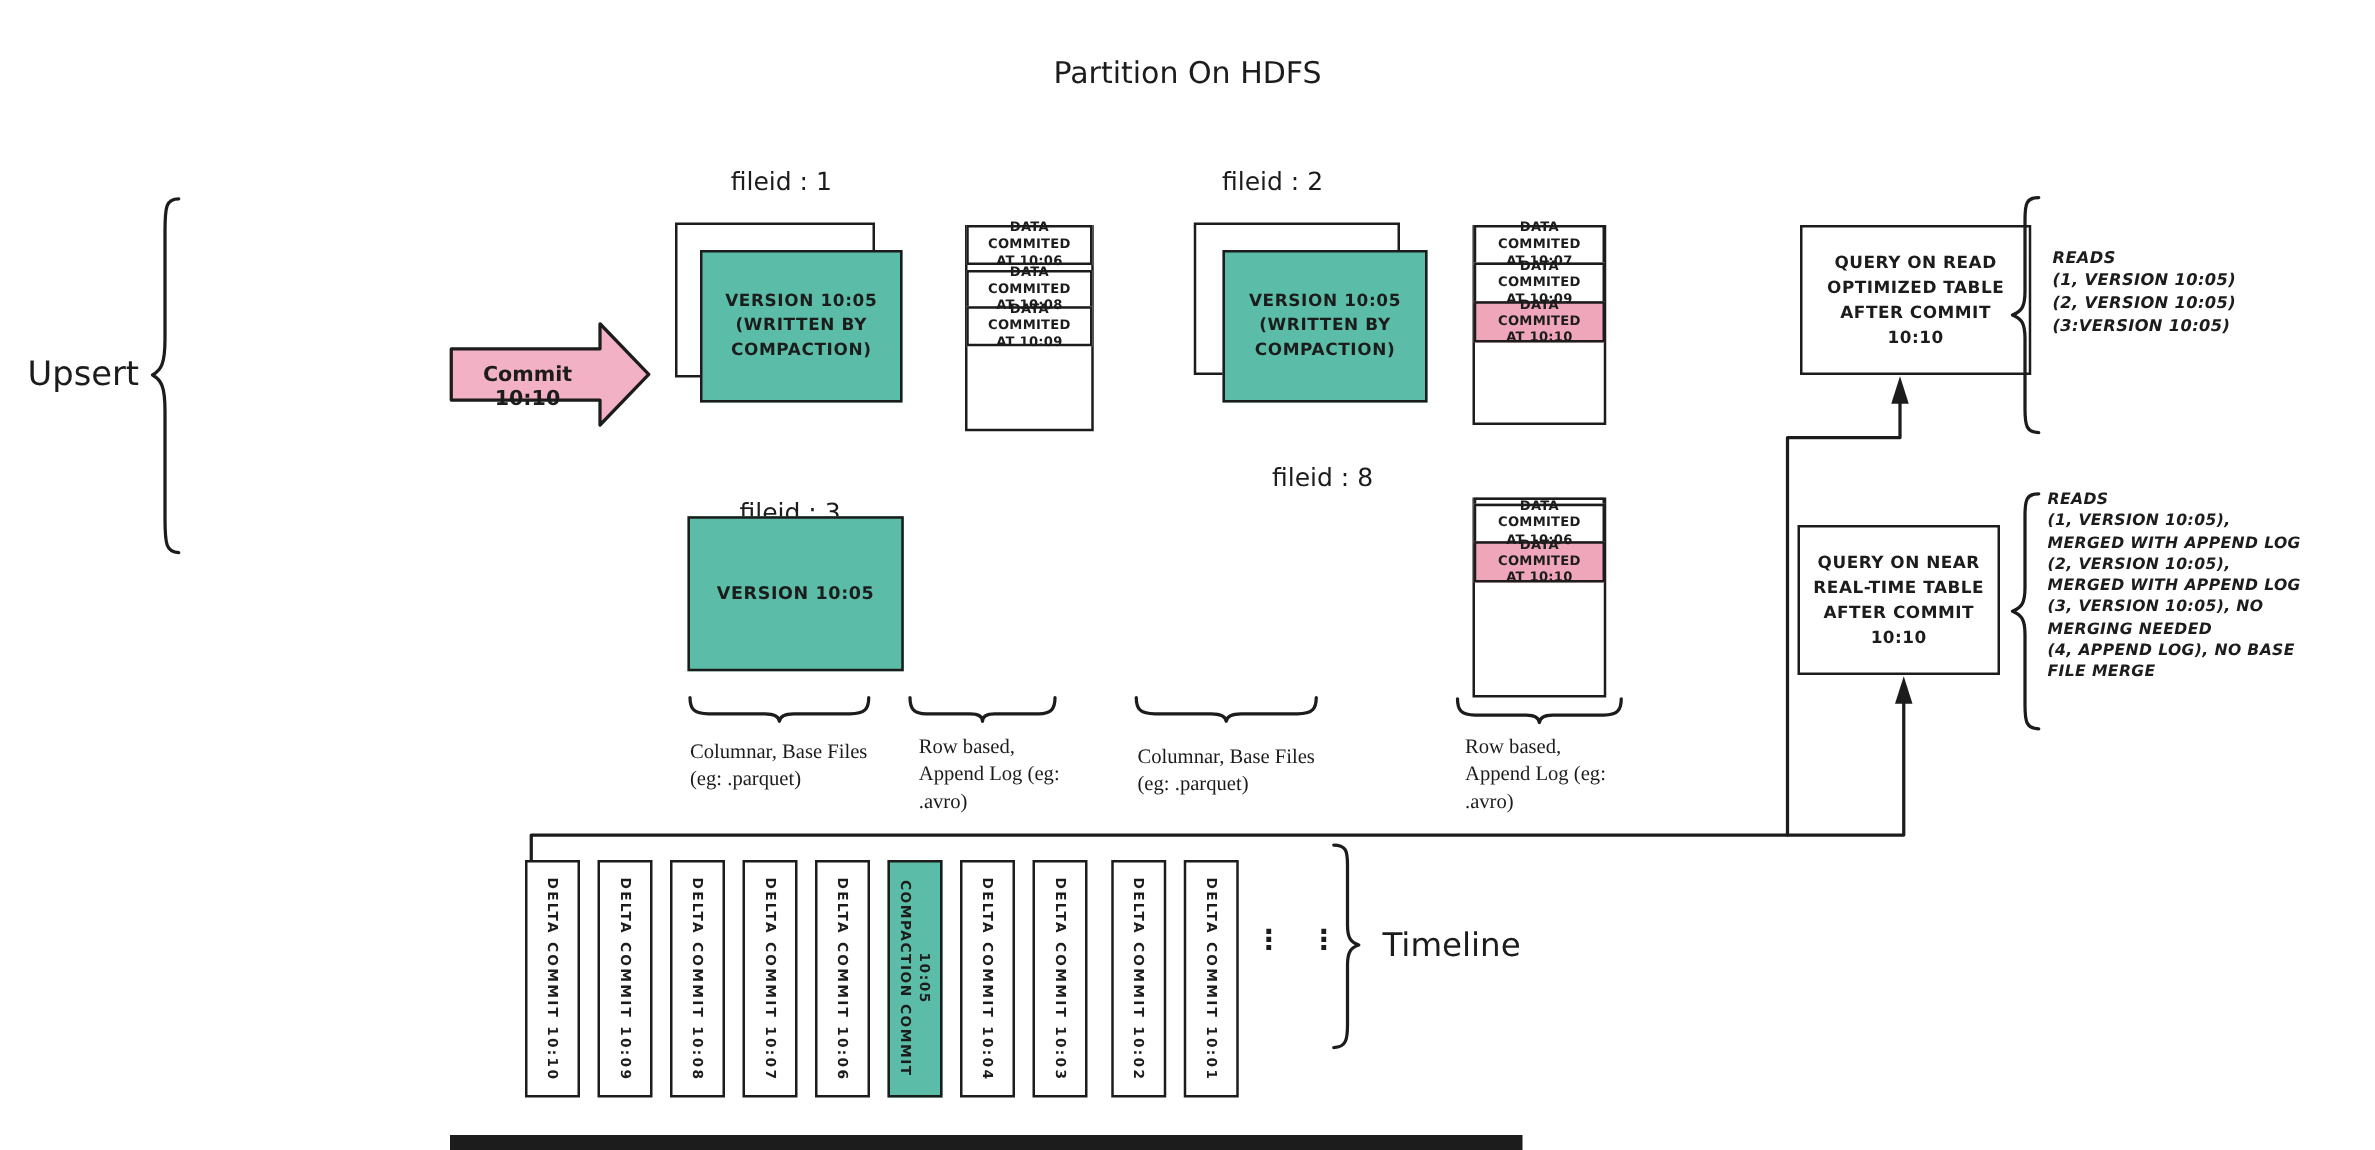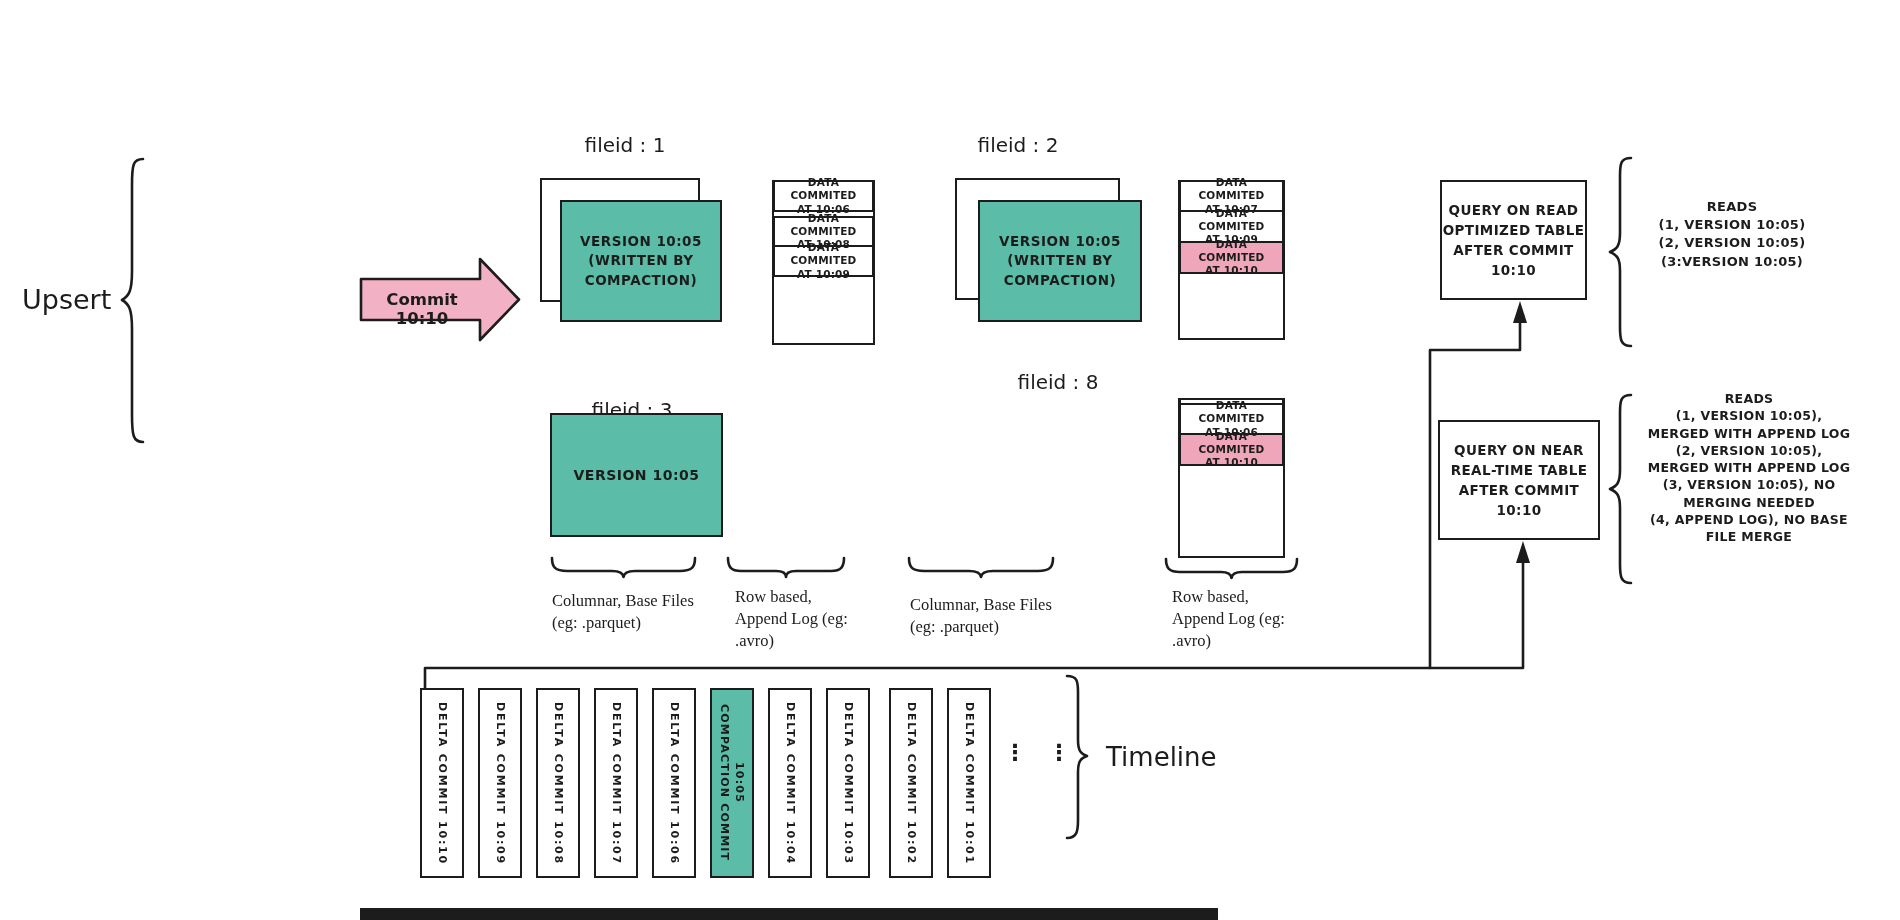--- a/index.html
+++ b/index.html
@@ -30,30 +30,31 @@
           box-sizing:border-box;background:#fff;display:flex;align-items:center;justify-content:center;}
   .tl-text{writing-mode:vertical-lr;text-orientation:mixed;font-size:11px;font-weight:700;
            letter-spacing:1.8px;white-space:nowrap;}
   .tl-box.compaction{background:var(--teal);}
   .tl-box.compaction .tl-text{white-space:normal;letter-spacing:1.2px;line-height:15px;
            height:176px;text-align:center;}
   .querybox{border:2.5px solid var(--ink);background:#fff;box-sizing:border-box;
             display:flex;align-items:center;justify-content:center;
             font-size:13.5px;font-weight:700;letter-spacing:.4px;line-height:1.5;
             text-align:center;white-space:pre-line;}
-  .reads{font-weight:700;text-align:center;white-space:pre-line;letter-spacing:.3px;}
+  .reads{font-weight:700;text-align:left;white-space:pre-line;letter-spacing:.3px;font-style:italic;}
   .collabel{font-size:16.5px;line-height:1.32;white-space:pre-line;font-family:Liberation Serif, serif;}
   svg{display:block;}
   .stroke{stroke:var(--ink);fill:none;stroke-width:2.6;stroke-linecap:round;stroke-linejoin:round;}
 </style>
 </head>
 <body>
 
 <div class="canvas">
 
+  <div class="abs hand center" style="left:700px;top:44px;width:500px;font-size:24px;">Partition On HDFS</div>
 
   <div class="abs hand" style="left:22px;top:284px;width:92px;font-size:27px;">Upsert</div>
   <svg class="abs" style="left:120px;top:157px;" width="26" height="287">
     <path class="stroke" d="M 23 2 C 13 2, 12 8, 12 28 L 12 114 C 12 134, 9 139, 2 143 C 9 147, 12 152, 12 172 L 12 258 C 12 278, 13 285, 23 285"></path>
   </svg>
 
   <svg class="abs" style="left:359px;top:257px;" width="166" height="86">
     <polygon points="2,22 121,22 121,2 160,42.5 121,83 121,63 2,63" style="fill:var(--pink-arrow);stroke:var(--ink);stroke-width:2.6;stroke-linejoin:round;"></polygon>
   </svg>
   <div class="abs hand center" style="left:363px;top:290px;width:118px;font-size:16.5px;font-weight:bold;">Commit 10:10</div>
@@ -121,21 +122,21 @@
   <div class="abs hand collabel" style="left:910px;top:594px;width:190px;">Columnar, Base Files
 (eg: .parquet)</div>
 
   <svg class="abs" style="left:1164px;top:556px;" width="136" height="24">
     <path class="stroke" d="M 2 3 C 2 12, 5 16, 16 16 L 57 16 C 63 16, 67 18, 67.5 22 C 68 18, 72 16, 78 16 L 119 16 C 130 16, 133 12, 133 3"></path>
   </svg>
   <div class="abs hand collabel" style="left:1172px;top:586px;width:160px;">Row based,
 Append Log (eg:
 .avro)</div>
 
-  <div class="abs querybox" style="left:1440px;top:180px;width:147px;height:120px;">QUERY ON READ
+  <div class="abs querybox" style="left:1440px;top:180px;width:185px;height:120px;">QUERY ON READ
 OPTIMIZED TABLE
 AFTER COMMIT
 10:10</div>
   <svg class="abs" style="left:1608px;top:156px;" width="26" height="192">
     <path class="stroke" d="M 23 2 C 13 2, 12 7, 12 20 L 12 77 C 12 90, 9 93, 2 96 C 9 99, 12 102, 12 115 L 12 171 C 12 184, 13 190, 23 190"></path>
   </svg>
   <div class="abs reads" style="left:1642px;top:198px;width:180px;font-size:13px;line-height:1.4;">READS
 (1, VERSION 10:05)
 (2, VERSION 10:05)
 (3:VERSION 10:05)</div>

